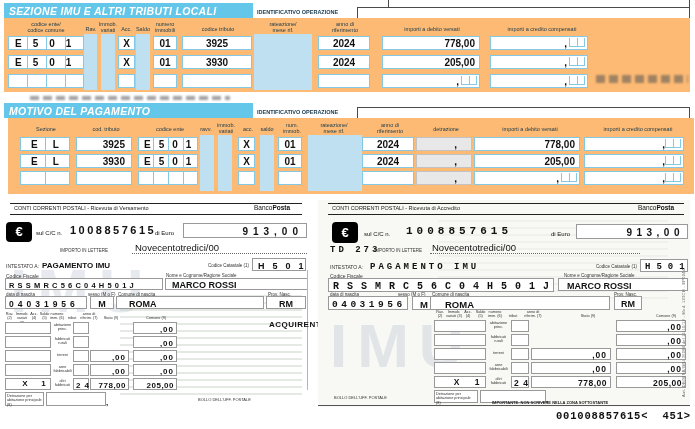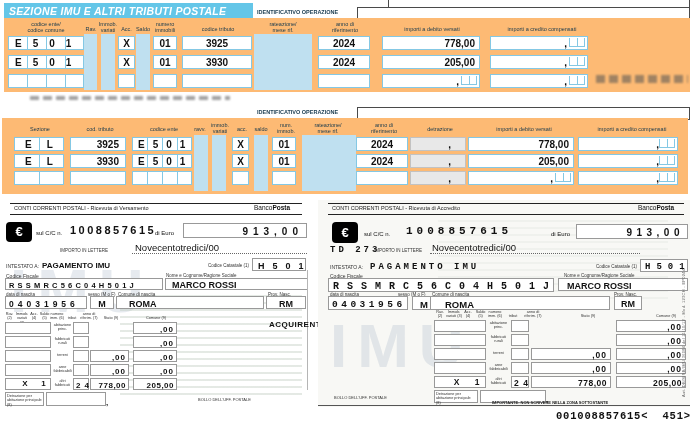--- a/index.html
+++ b/index.html
@@ -41,21 +41,21 @@
   .slipR{background:#f8f8f5}
 </style>
 </head>
 <body>
 
 <div class="screen">
 
   <div class="ab idbox tick" style="--tw:19px;--tc:#555;left:388px;top:0;width:302px;height:10px"></div>
 
   <div class="ab band" style="left:4px;top:3px;width:249px;height:15px">
-    <span>SEZIONE IMU E ALTRI TRIBUTI POSTALE</span>
+    <span>SEZIONE IMU E ALTRI TRIBUTI LOCALI</span>
   </div>
   <div class="ab b hd t55" style="left:257px;top:9px;width:100px">IDENTIFICATIVO OPERAZIONE</div>
   <div class="ab idbox tick" style="--tw:19px;--tc:#555;left:357px;top:7px;width:333px;height:13px;border-top:1px solid #4a4a4a"></div>
 
   <div class="ab tbl" style="left:4px;top:18px;width:686px;height:74px">
 
     <div class="ab strip" style="left:80px;top:16px;width:13px;height:56px"></div>
     <div class="ab strip" style="left:97px;top:16px;width:14px;height:56px"></div>
     <div class="ab strip" style="left:132px;top:16px;width:14px;height:56px"></div>
     <div class="ab strip" style="left:250px;top:16px;width:58px;height:56px"></div>
@@ -115,24 +115,27 @@
       </div>
       <div class="ab cell" style="left:486px;top:0;width:98px;height:14px">
         <span class="cm" style="right:20px;bottom:0">,</span>
         <span class="cents"></span>
       </div>
     </div>
     <div class="ab blurtxt" style="left:592px;top:57px;width:92px;height:8px"></div>
   </div>
 
   <div class="ab blurtxt" style="left:30px;top:96px;width:200px;height:4px"></div>
+  <div class="ab band" style="left:4px;top:103px;width:249px;height:15px">
+    <span>MOTIVO DEL PAGAMENTO</span>
+  </div>
   <div class="ab b hd t55" style="left:257px;top:109px;width:100px">IDENTIFICATIVO OPERAZIONE</div>
   <div class="ab idbox tick" style="--tw:19px;--tc:#555;left:357px;top:107px;width:333px;height:13px;border-top:1px solid #4a4a4a"></div>
 
-  <div class="ab tbl" style="left:2px;top:118px;width:686px;height:76px">
+  <div class="ab tbl" style="left:8px;top:118px;width:686px;height:76px">
     <div class="ab strip" style="left:192px;top:17px;width:14px;height:56px"></div>
     <div class="ab strip" style="left:210px;top:17px;width:14px;height:56px"></div>
     <div class="ab strip" style="left:252px;top:17px;width:14px;height:56px"></div>
     <div class="ab strip" style="left:300px;top:17px;width:54px;height:56px"></div>
 
     <div class="ab hd t55 c" style="left:8px;top:8px;width:60px">Sezione</div>
     <div class="ab hd t55 c" style="left:68px;top:8px;width:60px">cod. tributo</div>
     <div class="ab hd t55 c" style="left:130px;top:8px;width:64px">codice ente</div>
     <div class="ab hd t55 c" style="left:188px;top:8px;width:20px">ravv.</div>
     <div class="ab hd t55 c pre" style="left:206px;top:4px;width:24px">immob.

